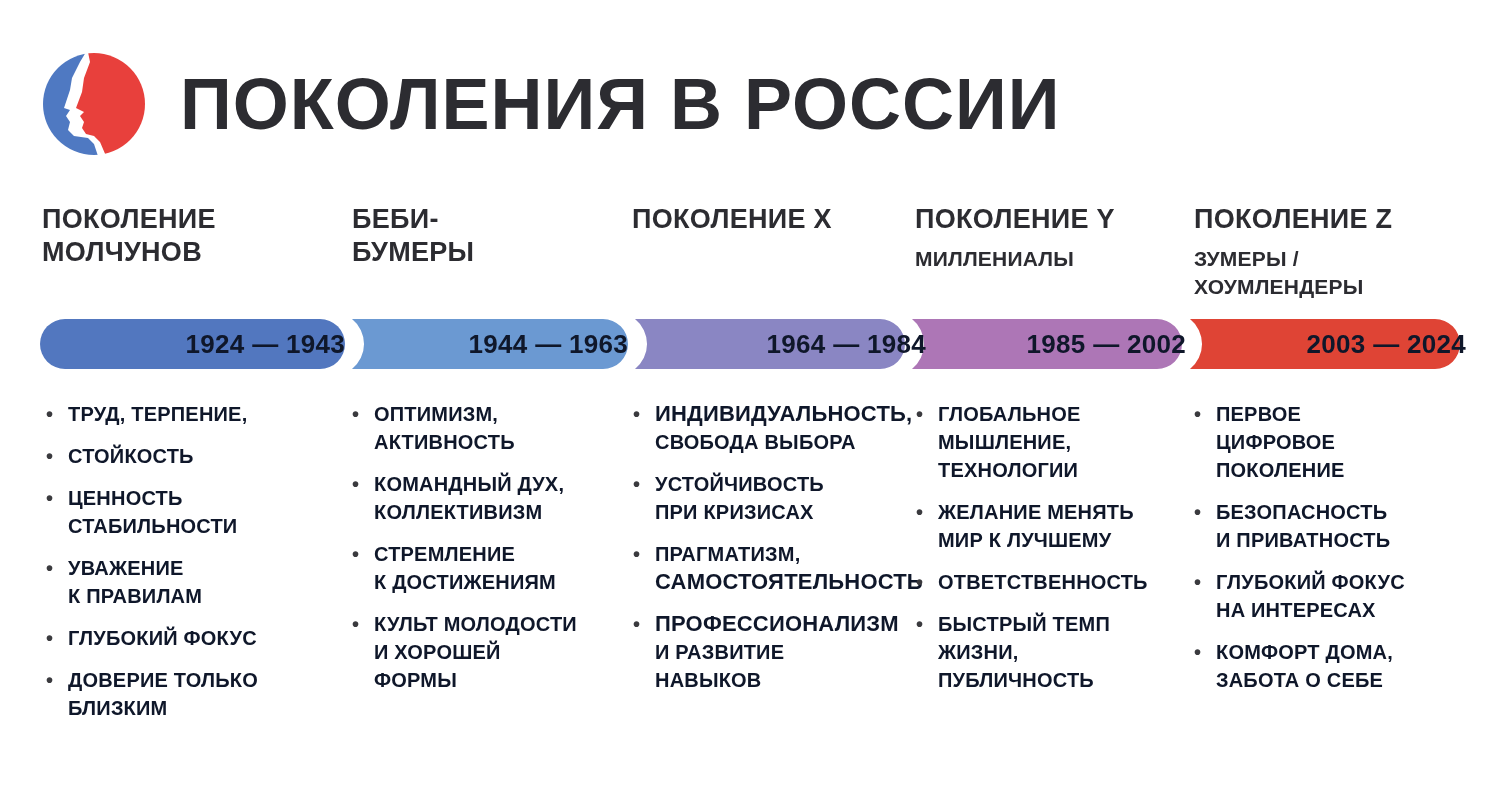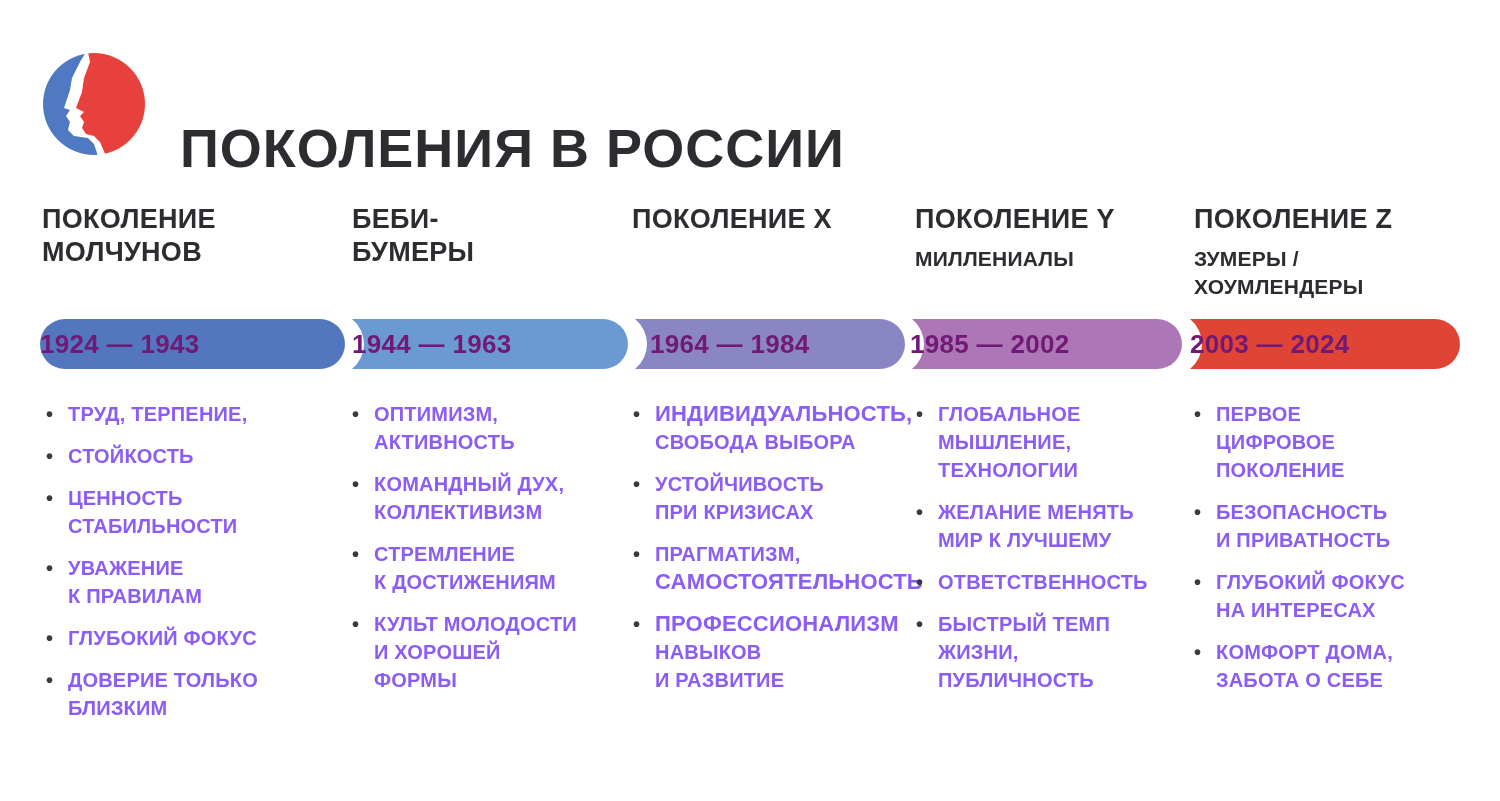--- a/index.html
+++ b/index.html
@@ -1,31 +1,31 @@
 <!DOCTYPE html>
 <html><head>
 <meta charset="utf-8">
 <style>
   * { box-sizing: border-box; margin: 0; padding: 0; }
   html, body { width: 1500px; height: 801px; background: #ffffff; overflow: hidden; }
   body { position: relative; font-family: "Liberation Sans", "DejaVu Sans", sans-serif; color: #2b2b2e; }
 
   .logo { position: absolute; left: 42px; top: 52px; width: 104px; height: 104px; }
-  .title { position: absolute; left: 180px; top: 68px; font-size: 54px; font-weight: 700; letter-spacing: 1px; color: #2c2c31; line-height: 72px; white-space: nowrap; margin-top: 44px; }
+  .title { position: absolute; left: 180px; top: 68px; font-size: 72px; font-weight: 700; letter-spacing: 1px; color: #2c2c31; line-height: 72px; white-space: nowrap; }
 
   .col-head { position: absolute; top: 203px; font-weight: 700; color: #2c2c31; }
   .col-head .h { font-size: 27px; line-height: 33px; letter-spacing: 0.3px; }
   .col-head .sub { font-size: 21px; line-height: 27px; margin-top: 9px; letter-spacing: 0.2px; }
 
   .timeline { position: absolute; left: 0; top: 319px; width: 1500px; height: 50px; }
   .timeline svg { position: absolute; left: 0; top: 0; }
-  .seg-label { position: absolute; top: 0; height: 54px; line-height: 50px; text-align: left; color: #701a75; font-weight: 700; font-size: 26px; letter-spacing: 0.3px; white-space: nowrap; }
+  .seg-label { position: absolute; top: 0; height: 54px; line-height: 50px; text-align: right; color: #0f172a; font-weight: 700; font-size: 26px; letter-spacing: 0.3px; white-space: nowrap; }
 
   .list { position: absolute; top: 400px; list-style: none; }
-  .list li { position: relative; padding-left: 26px; font-size: 20px; font-weight: 700; line-height: 28px; margin-bottom: 14px; color: #8b5cf6; letter-spacing: 0.2px; }
+  .list li { position: relative; padding-left: 26px; font-size: 20px; font-weight: 700; line-height: 28px; margin-bottom: 14px; color: #0f172a; letter-spacing: 0.2px; }
   .list li::before { content: "•"; position: absolute; left: 4px; top: 0; font-size: 20px; color: #3a3a3e; }
   .list li .line { display: block; white-space: nowrap; }
   .list li .small { font-size: 22px; }
 </style>
 </head>
 <body>
 
 <div class="logo">
   <svg width="104" height="104" viewBox="0 0 104 104">
     <defs>
@@ -140,22 +140,22 @@
   <li>
       <span class="line">УСТОЙЧИВОСТЬ</span>
       <span class="line">ПРИ КРИЗИСАХ</span>
     </li>
   <li>
       <span class="line">ПРАГМАТИЗМ,</span>
       <span class="line small">САМОСТОЯТЕЛЬНОСТЬ</span>
     </li>
   <li>
       <span class="line small">ПРОФЕССИОНАЛИЗМ</span>
+      <span class="line">И РАЗВИТИЕ</span>
       <span class="line">НАВЫКОВ</span>
-      <span class="line">И РАЗВИТИЕ</span>
     </li>
 </ul>
 
 <ul class="list" style="left:912px;">
   <li>
       <span class="line">ГЛОБАЛЬНОЕ</span>
       <span class="line">МЫШЛЕНИЕ,</span>
       <span class="line">ТЕХНОЛОГИИ</span>
     </li>
   <li>

